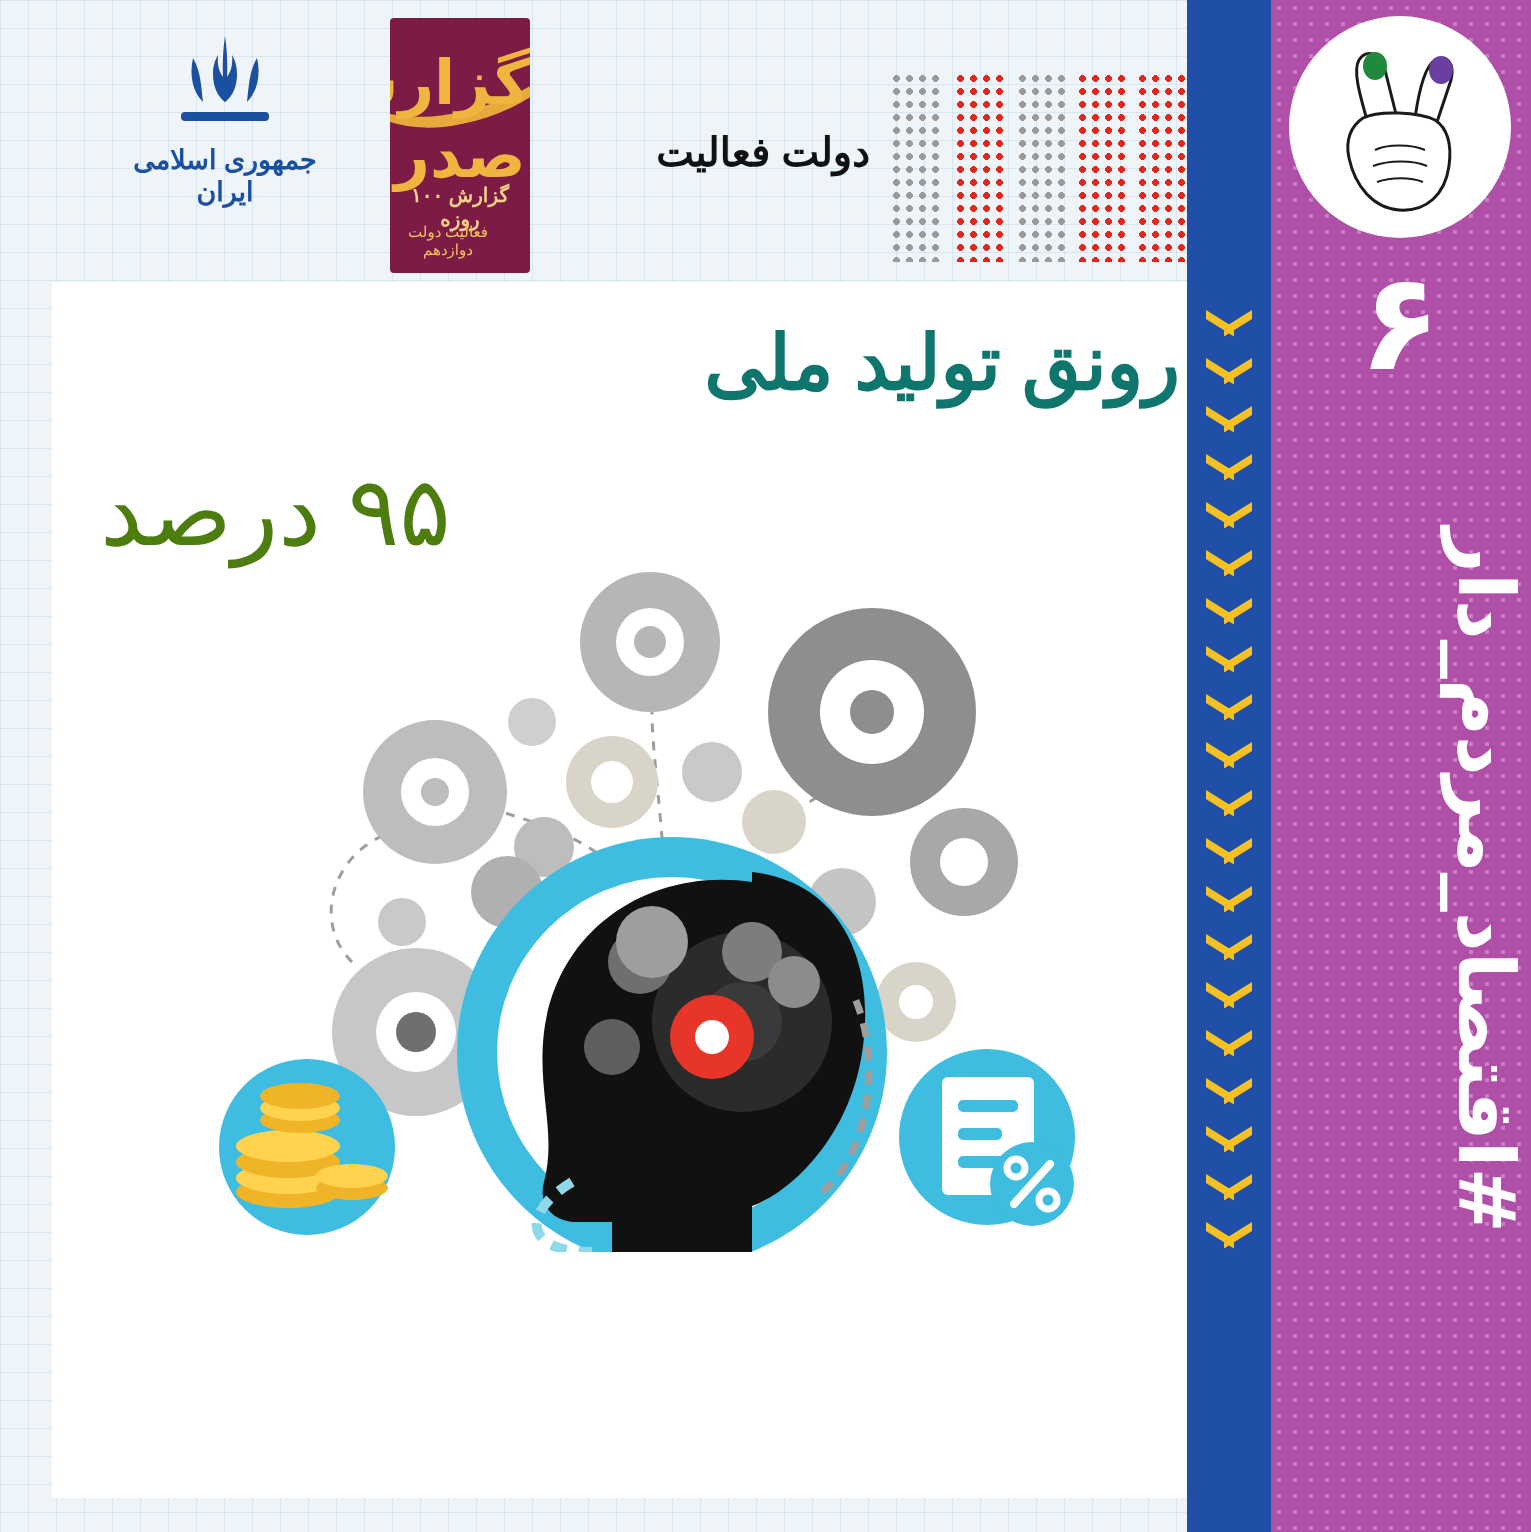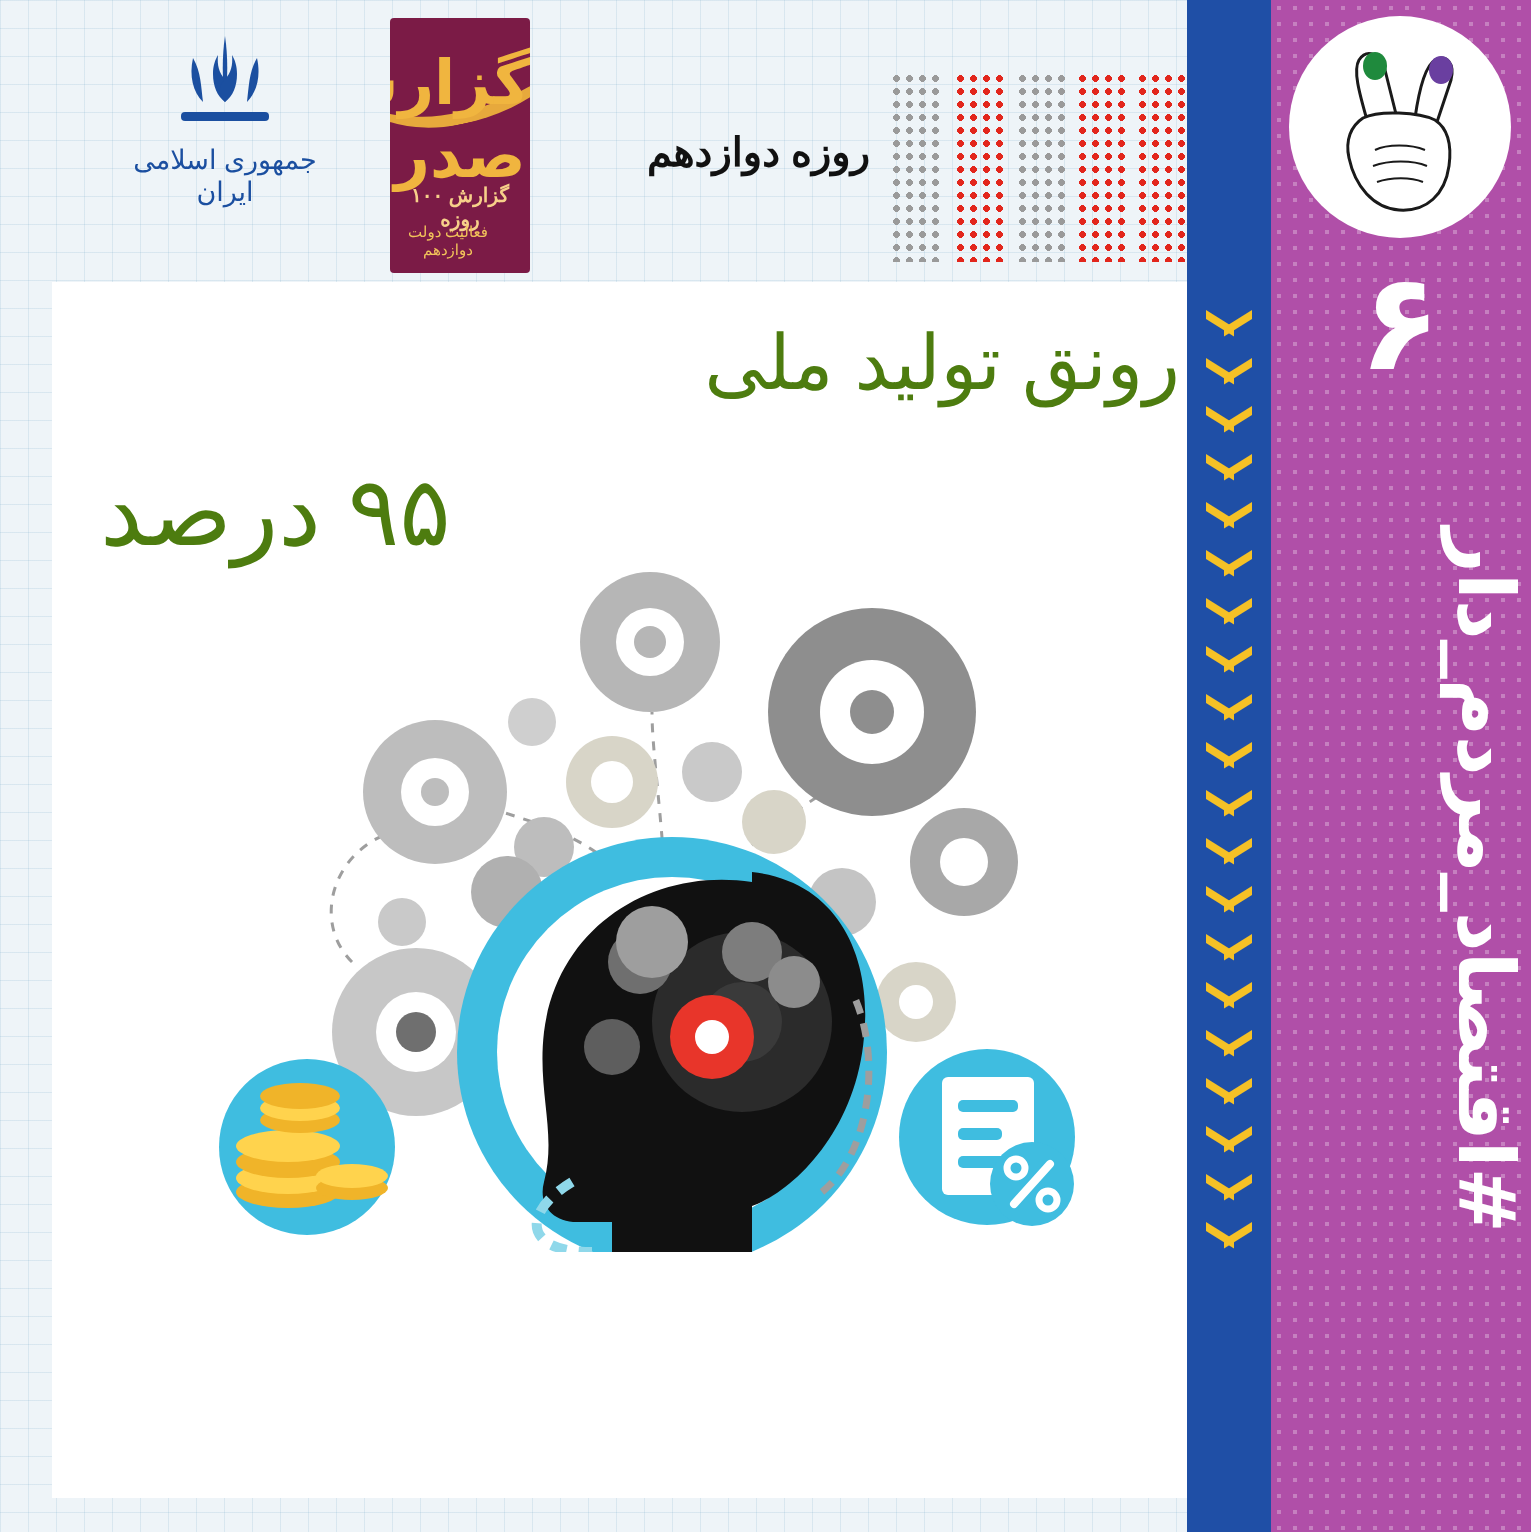--- a/index.html
+++ b/index.html
@@ -67,21 +67,21 @@
   }
 
   
   .header{
     position:absolute;top:0;left:0;width:1271px;height:282px;
   }
   .emblem{
     position:absolute;top:28px;left:120px;width:210px;text-align:center;color:#1b4fa0;
   }
   .emblem svg{width:120px;height:110px;display:block;margin:0 auto;}
-  .emblem .ln{font-size:27px;font-weight:normal;margin-top:6px;direction:rtl;}
+  .emblem .ln{font-size:27px;font-weight:bold;margin-top:6px;direction:rtl;}
   .emblem .ln2{font-size:27px;font-weight:bold;margin-top:4px;direction:rtl;}
 
   .report-logo{
     position:absolute;top:18px;left:390px;width:140px;height:255px;
     background:#7b1b46;border-radius:4px;overflow:hidden;color:#f2c45a;
   }
   .report-logo .swoosh{
     position:absolute;top:-28px;left:-40px;width:230px;height:120px;
     border-bottom:12px solid #e7a93c;border-radius:0 0 60% 45%;
     transform:rotate(-12deg);
@@ -123,21 +123,21 @@
     background-size:13px 13px;
   }
 
   
   .card{
     position:absolute;top:282px;left:52px;width:1168px;height:1216px;
     background:#ffffff;
   }
   .card-title{
     position:absolute;top:36px;right:40px;width:1000px;text-align:right;direction:rtl;
-    color:#4d7c0f;font-size:76px;font-weight:normal;
+    color:#0f766e;font-size:76px;font-weight:bold;
   }
   .pct{
     position:absolute;top:174px;right:700px;width:420px;text-align:left;direction:rtl;
     color:#4d7c0f;font-size:96px;font-weight:normal;
   }
 
   
   .illus{position:absolute;top:210px;left:0;width:1168px;height:760px;}
   .illus svg{width:100%;height:100%;}
 
@@ -170,21 +170,21 @@
     </div>
 
     <div class="report-logo">
       <div class="swoosh"></div>
       <div class="calligraphy">گزارش صدر</div>
       <div class="sub1">گزارش ۱۰۰ روزه</div>
       <div class="sub2">فعالیت دولت دوازدهم</div>
     </div>
 
     <div class="head-title">
-      <div>روزه دوازدهم</div>
+      <div>دولت فعالیت</div>
     </div>
 
     <div class="hundred">
       <div class="digit d1"></div>
       <div class="digit d2"></div>
       <div class="digit d3"></div>
       <div class="digit d4"></div>
       <div class="ring"></div>
     </div>
   </div>

